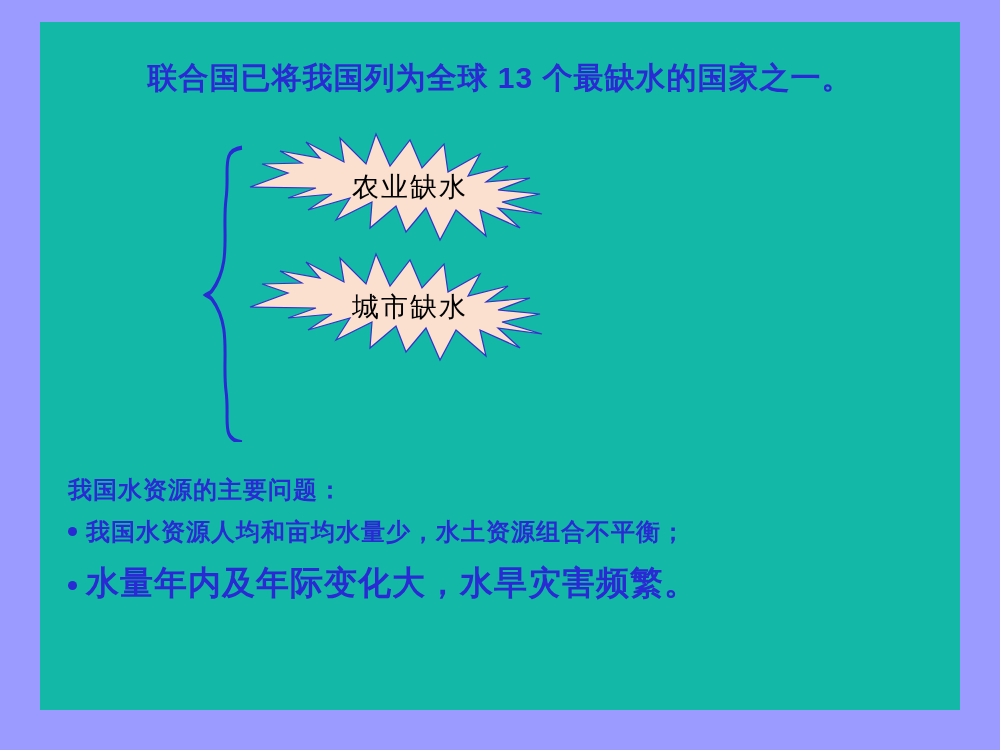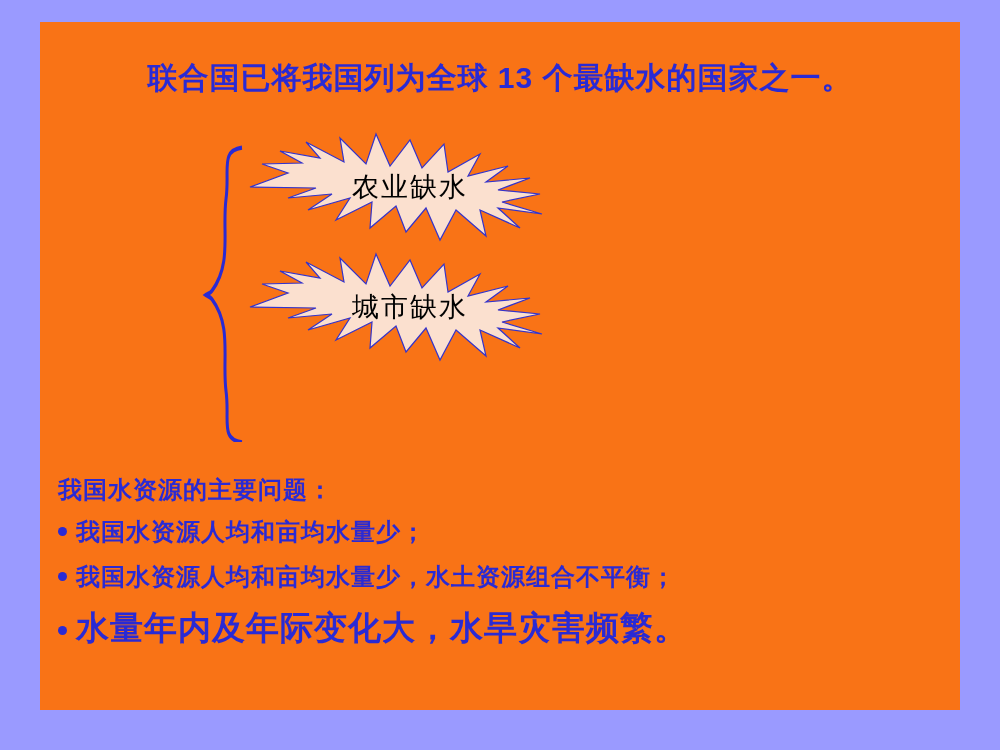--- a/index.html
+++ b/index.html
@@ -12,21 +12,21 @@
     background: #9a9aff;
     font-family: "Liberation Sans", sans-serif;
     overflow: hidden;
   }
   .slide {
     position: absolute;
     left: 40px;
     top: 22px;
     width: 920px;
     height: 688px;
-    background: #f97316;
+    background: #14b8a6;
   }
 
   
   .title {
     position: absolute;
     left: 0;
     top: 36px;
     width: 920px;
     text-align: center;
     font-size: 30px;
@@ -70,21 +70,21 @@
     color: #000000;
     letter-spacing: 2px;
   }
   #burst1 { left: 200px; top: 110px; }
   #burst2 { left: 200px; top: 230px; }
   #burst3 { left: 200px; top: 348px; }
 
   
   .body-text {
     position: absolute;
-    left: 18px;
+    left: 28px;
     top: 452px;
     width: 890px;
   }
   .body-heading {
     font-size: 24px;
     font-weight: bold;
     color: #2a2ad4;
     margin-bottom: 10px;
     letter-spacing: 1px;
   }
@@ -145,24 +145,20 @@
                        200,108 186,76 166,100 156,74 130,96 132,70 96,88 110,66 68,78
                        92,62 48,66 76,56" fill="#fbe0cf" stroke="#3333cc" stroke-width="1.2"></polygon>
     </svg>
     <div class="burst-label">农业缺水</div>
   </div>
 
 
   <div class="body-text">
     <div class="body-heading">我国水资源的主要问题：</div>
 
-    <div class="bullet-row">
-      <span class="bullet-dot"></span>
-      <span>我国水资源人均和亩均水量少；</span>
-    </div>
 
     <div class="bullet-row">
       <span class="bullet-dot"></span>
       <span>我国水资源人均和亩均水量少，水土资源组合不平衡；</span>
     </div>
 
     <div class="bullet-row last">
       <span class="bullet-dot"></span>
       <span>水量年内及年际变化大，水旱灾害频繁。</span>
     </div>

